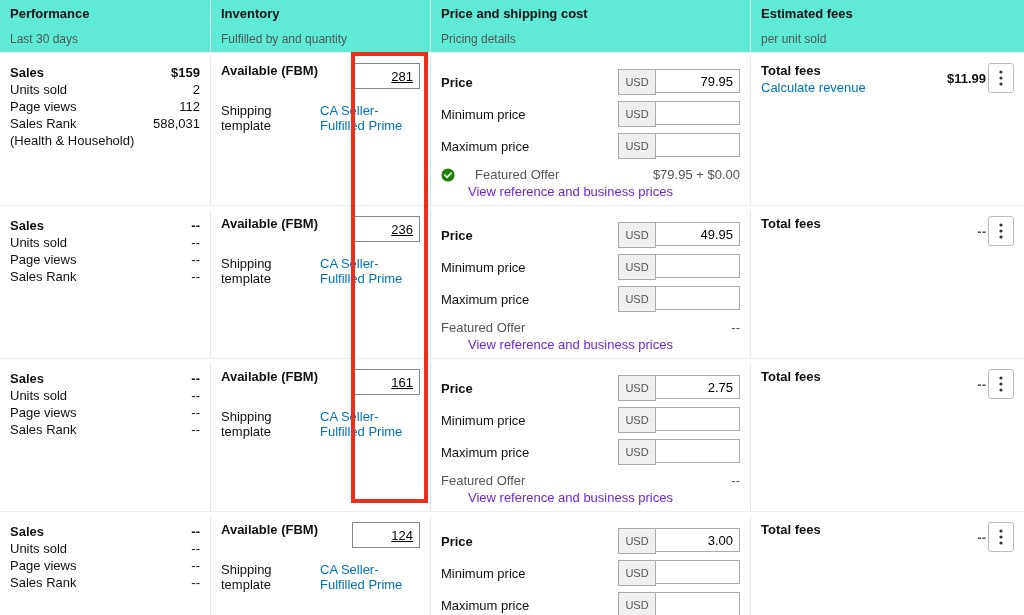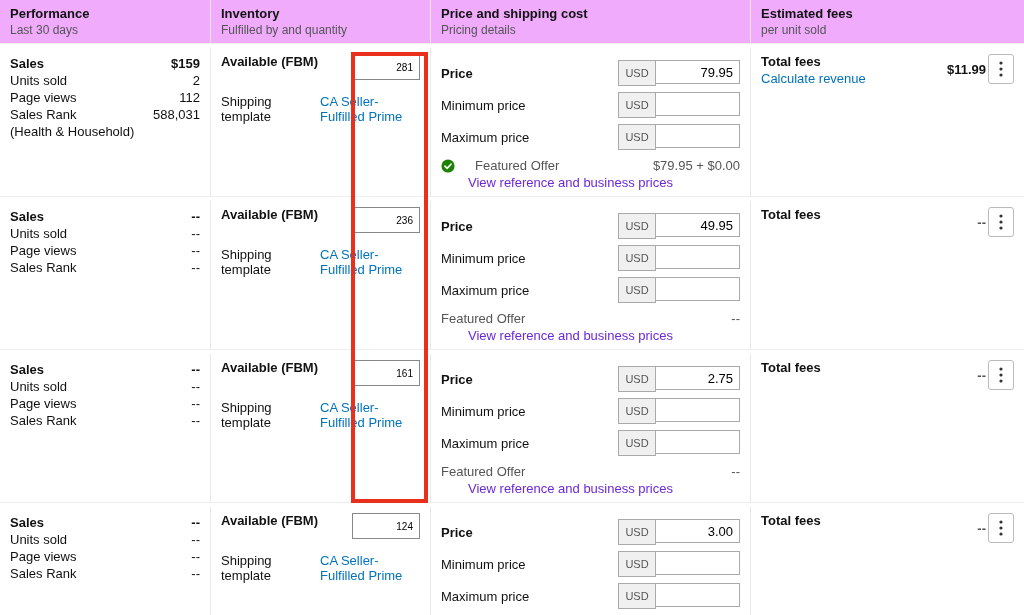--- a/index.html
+++ b/index.html
@@ -1,32 +1,32 @@
 <!DOCTYPE html>
 <html><head>
 <meta charset="utf-8">
 <style>
   * { box-sizing: border-box; }
   html, body { margin:0; padding:0; font-family: "Amazon Ember", Arial, sans-serif; font-size:13px; color:#111; background:#fff; }
   .page { width:1024px; }
   .grid-head, .row { display:grid; grid-template-columns: 210px 220px 320px 274px; }
   .grid-head > div, .row > div { border-left:1px solid #e7e7e7; padding:6px 10px; }
   .grid-head > div:first-child, .row > div:first-child { border-left:none; padding-left:10px; }
-  .grid-head { background:#f0abfc; border-bottom:1px solid #eee; }
+  .grid-head { background:#5eead4; border-bottom:1px solid #eee; }
   .grid-head .title { font-weight:700; font-size:13px; color:#111; }
-  .grid-head .sub { color:#555; font-size:12px; margin-top:2px; }
+  .grid-head .sub { color:#555; font-size:12px; margin-top:11px; }
   .row { border-bottom:1px solid #eee; padding-top:4px; }
   .kv { display:flex; justify-content:space-between; margin:2px 0; }
   .kv .k { color:#111; }
   .kv .v { color:#111; }
   .bold { font-weight:700; }
   .perf .category { color:#111; margin-top:2px; }
   .link { color:#0073bb; cursor:pointer; }
   .inv-top { display:flex; justify-content:space-between; }
-  .qty-input { width:68px; height:26px; border:1px solid #888; text-align:right; padding:0 6px; font-size:10px; }
+  .qty-input { width:68px; height:26px; border:1px solid #888; text-align:right; padding:0 6px; font-size:13px;text-decoration:underline; }
   .ship-row { display:flex; margin-top:14px; }
   .ship-label { color:#111; margin-right:6px; }
   .ship-link { color:#0073bb; text-align:left; max-width:100px; }
   .price-row { display:flex; justify-content:space-between; align-items:center; margin:6px 0; }
   .p-field { display:flex; }
   .currency { width:38px; height:26px; border:1px solid #aaa; background:#f0f0f0; display:flex; align-items:center; justify-content:center; font-size:11px; color:#555; }
   .price-input { width:84px; height:24px; border:1px solid #aaa; border-left:none; text-align:right; padding:0 6px; font-size:13px; }
   .feat-row { display:flex; justify-content:space-between; align-items:center; margin-top:8px; color:#555;}
   .feat-left { display:flex; align-items:center; gap:20px; }
   .check { width:14px; height:14px; flex:none; }

